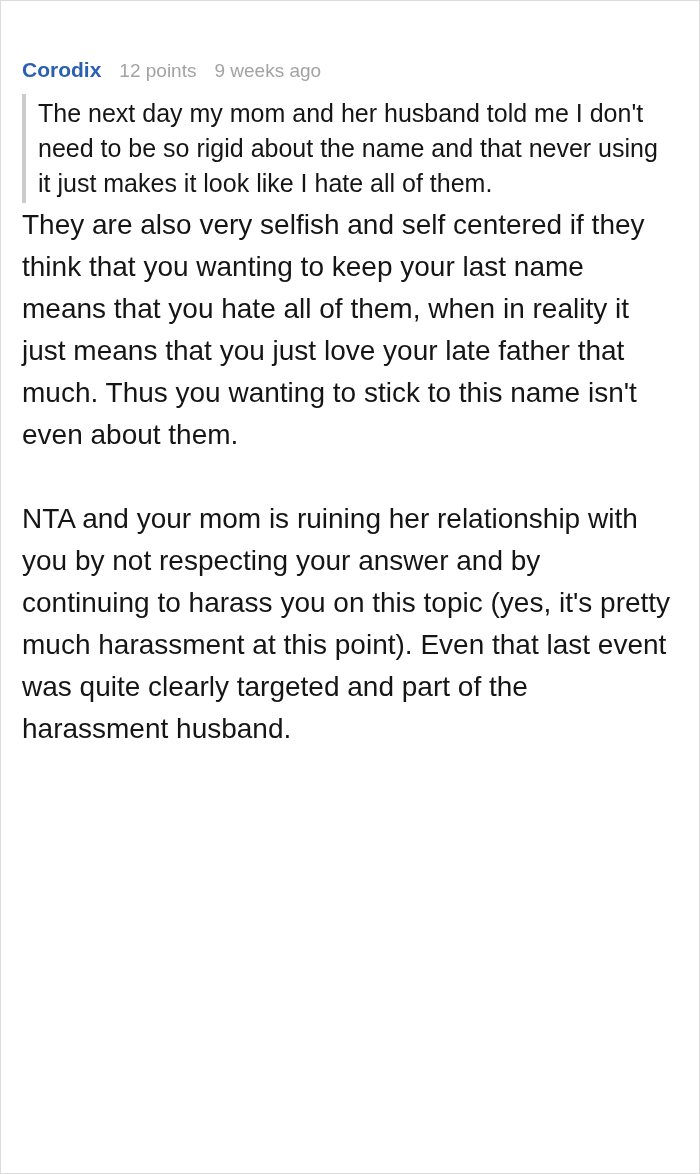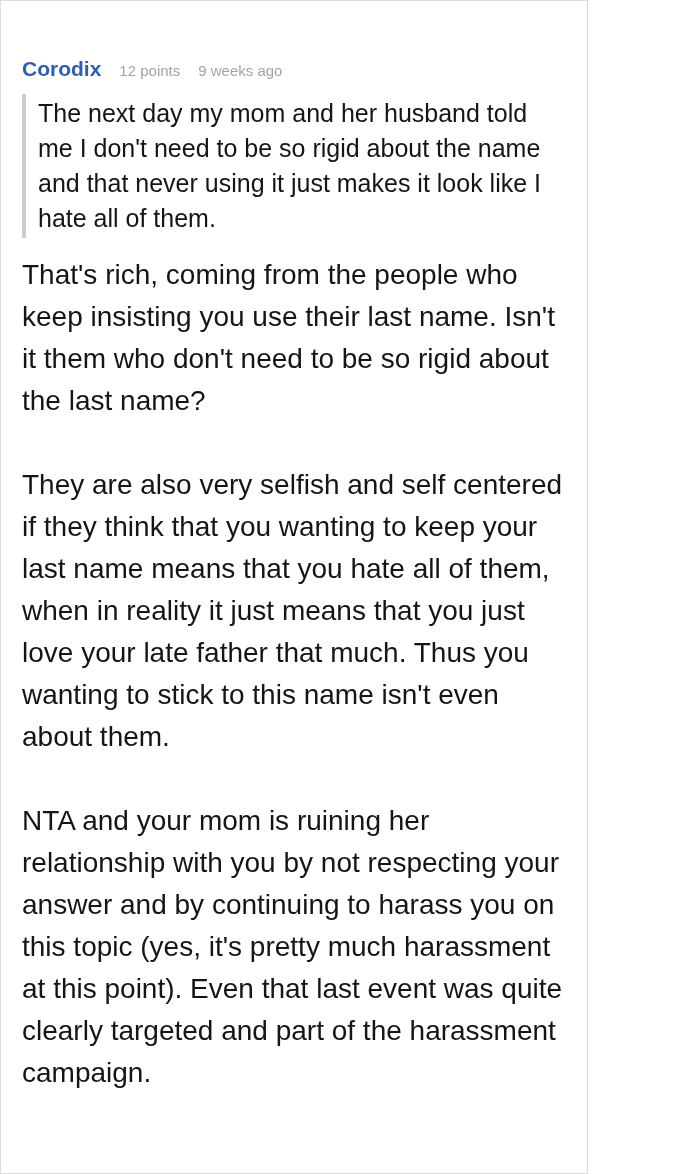--- a/index.html
+++ b/index.html
@@ -9,21 +9,21 @@
   }
   body {
     width: 700px;
     height: 1174px;
     overflow: hidden;
     font-family: "Liberation Sans", "DejaVu Sans", sans-serif;
     color: var(--text, #151515);
   }
   .card {
     box-sizing: border-box;
-    width: 588px;
+    width: 700px;
     height: 1174px;
     background: var(--background, #ffffff);
     border: 1px solid var(--card_border, #dcdcdc);
     padding: 14px 24px 0 21px;
     overflow: hidden;
   }
   .comment-header {
     display: flex;
     align-items: baseline;
     line-height: 26px;
@@ -31,27 +31,27 @@
     white-space: nowrap;
   }
   .author {
     font-size: 21px;
     font-weight: bold;
     color: var(--author_blue, #2b5fb3);
     text-decoration: none;
     cursor: pointer;
   }
   .meta {
-    font-size: 15px;
+    font-size: 19px;
     color: var(--meta_gray, #a3a3a3);
     margin-left: 18px;
     margin-top: 43px;
   }
   blockquote.quote {
-    margin: 0 0 16px 0;
+    margin: 0 0 1px 0;
     padding: 2px 10px 2px 12px;
     border-left: 4px solid var(--quote_border, #cccccc);
     font-size: 25px;
     line-height: 35px;
     color: var(--text, #151515);
   }
   p.body-par {
     margin: 0 0 42px 0;
     font-size: 28px;
     line-height: 42px;
@@ -64,16 +64,15 @@
 
 <div class="card">
   <div class="comment-header">
     <a class="author" href="#">Corodix</a>
     <span class="meta">12 points</span>
     <span class="meta">9 weeks ago</span>
   </div>
 
   <blockquote class="quote">The next day my mom and her husband told me I don't need to be so rigid about the name and that never using it just makes it look like I hate all of them.</blockquote>
 
-  <p class="body-par">That's rich, coming from the people who keep insisting you use their last name. Isn't it them who don't need to be so rigid about the last name?</p>
   <p class="body-par">They are also very selfish and self centered if they think that you wanting to keep your last name means that you hate all of them, when in reality it just means that you just love your late father that much. Thus you wanting to stick to this name isn't even about them.</p>
-  <p class="body-par">NTA and your mom is ruining her relationship with you by not respecting your answer and by continuing to harass you on this topic (yes, it's pretty much harassment at this point). Even that last event was quite clearly targeted and part of the harassment campaign.</p>
+  <p class="body-par">NTA and your mom is ruining her relationship with you by not respecting your answer and by continuing to harass you on this topic (yes, it's pretty much harassment at this point). Even that last event was quite clearly targeted and part of the harassment husband.</p>
 </div>
 
 </body></html>

